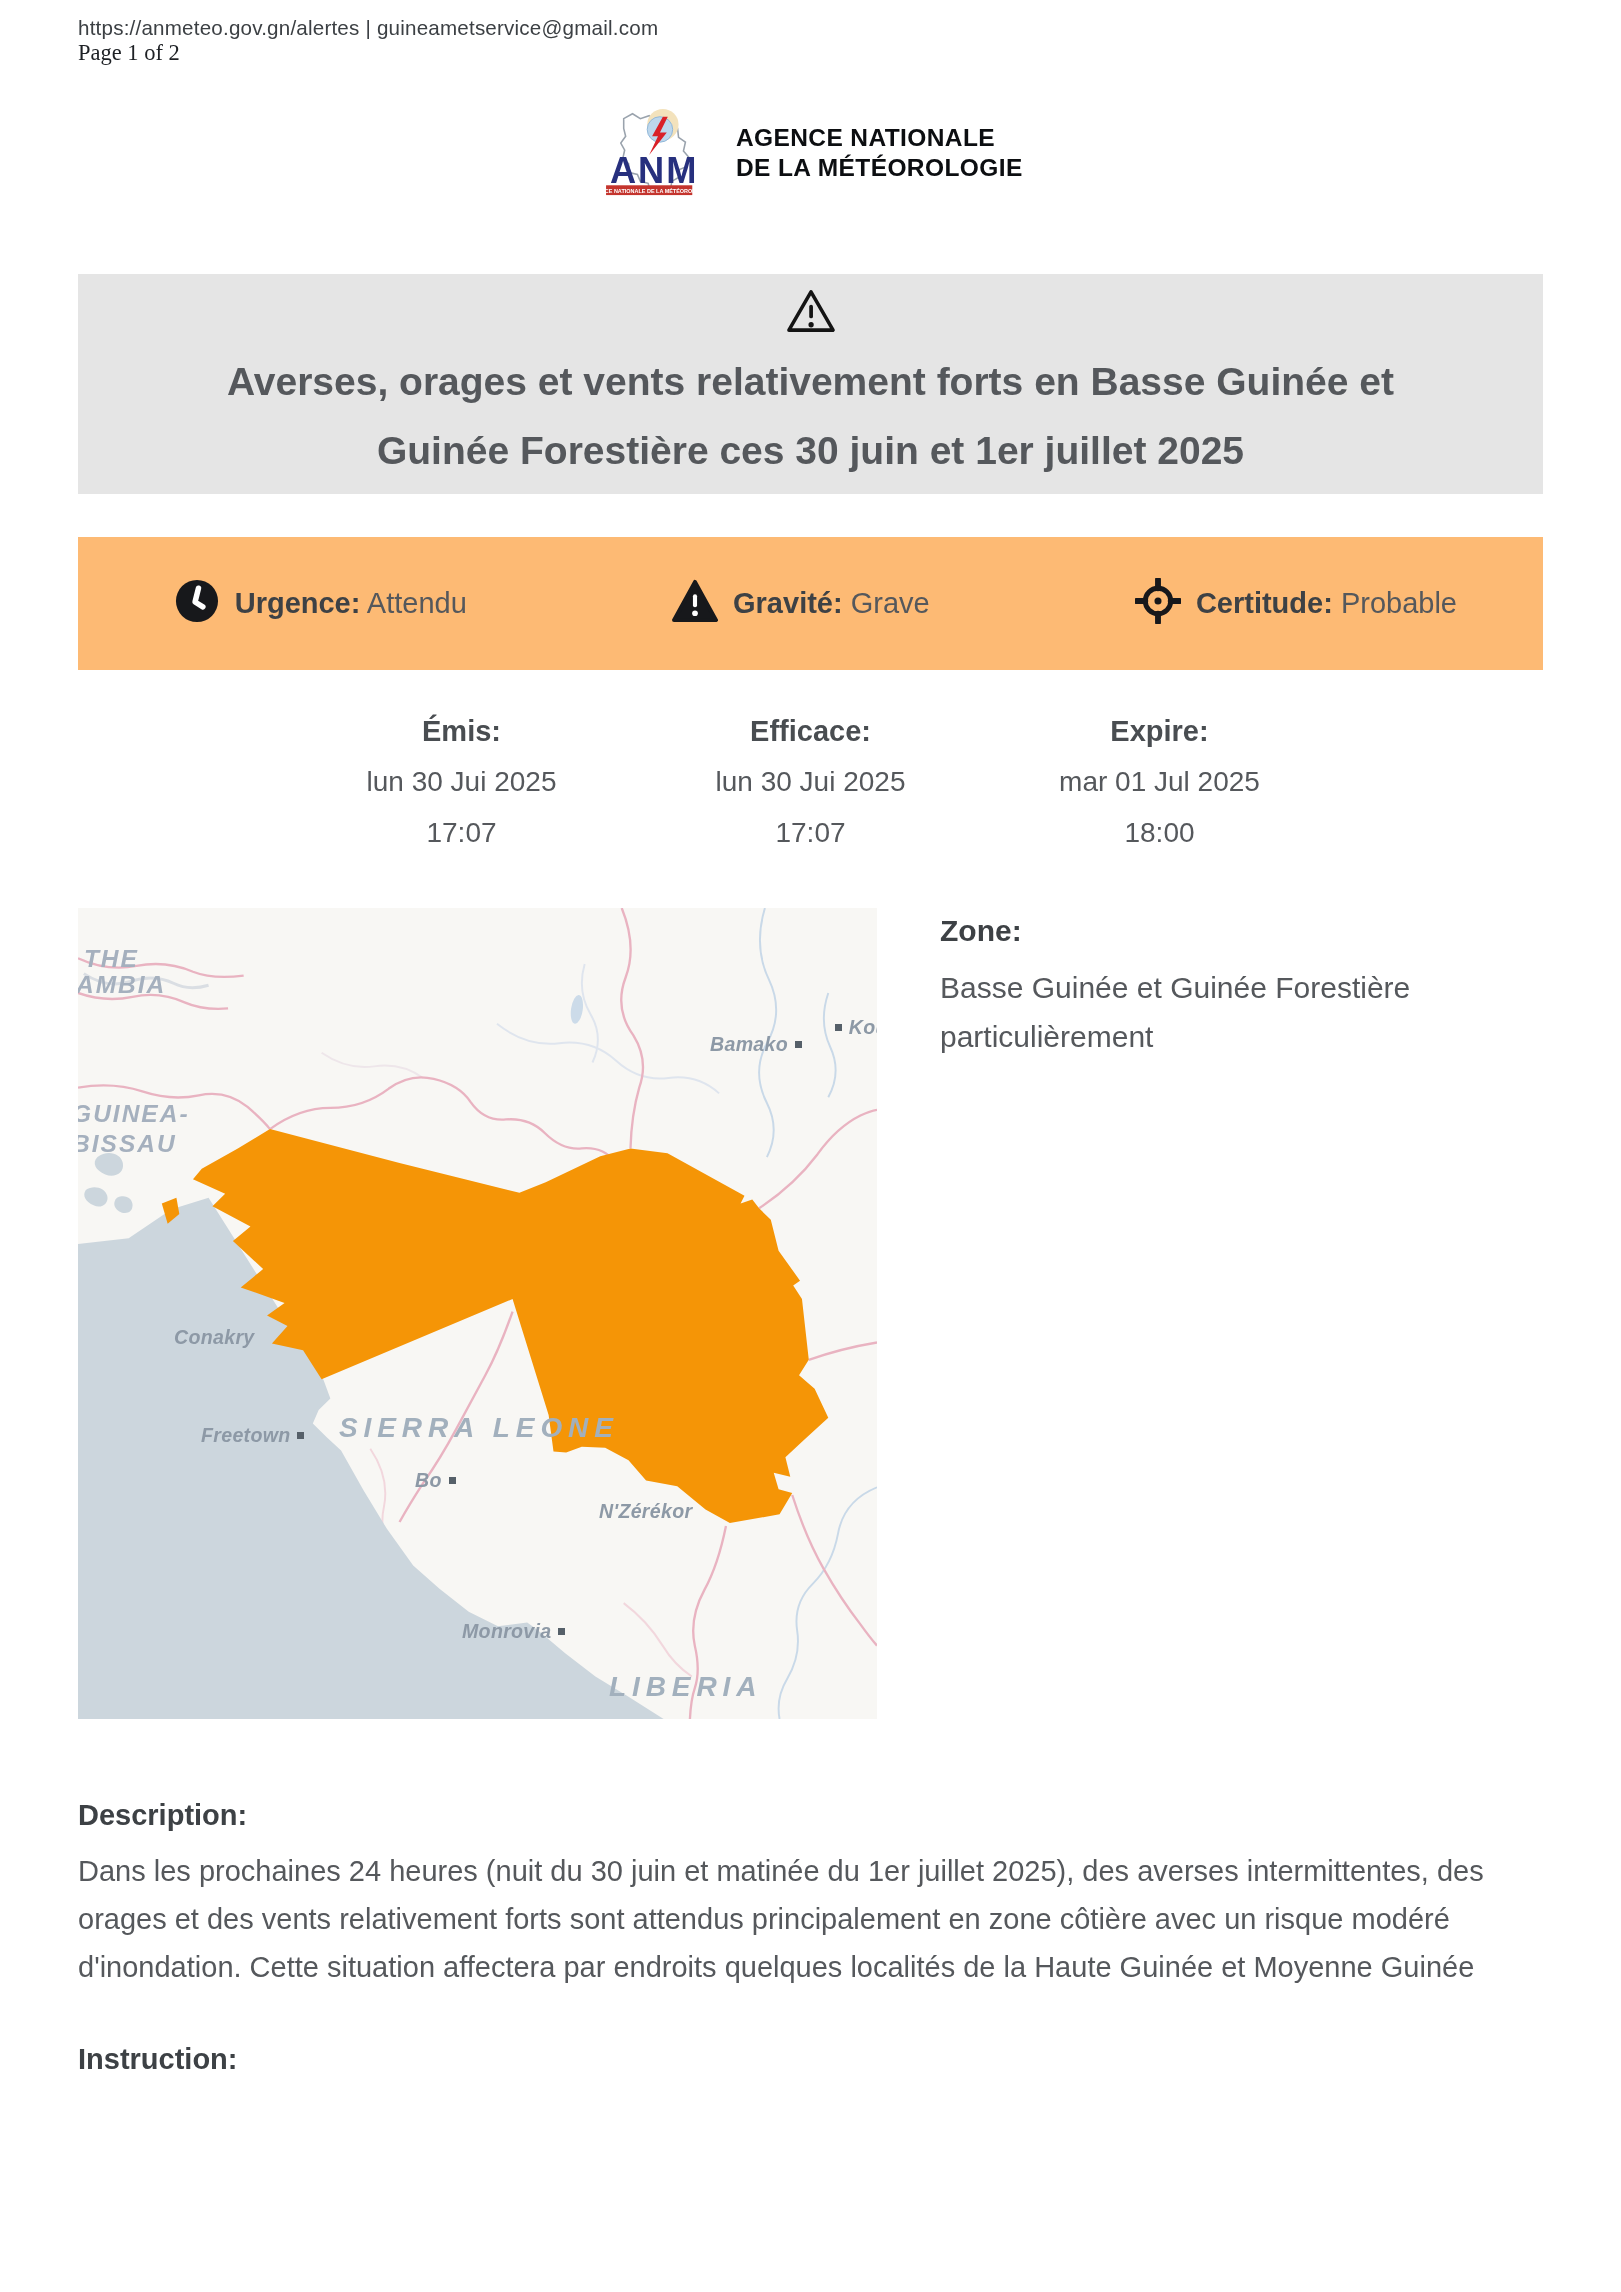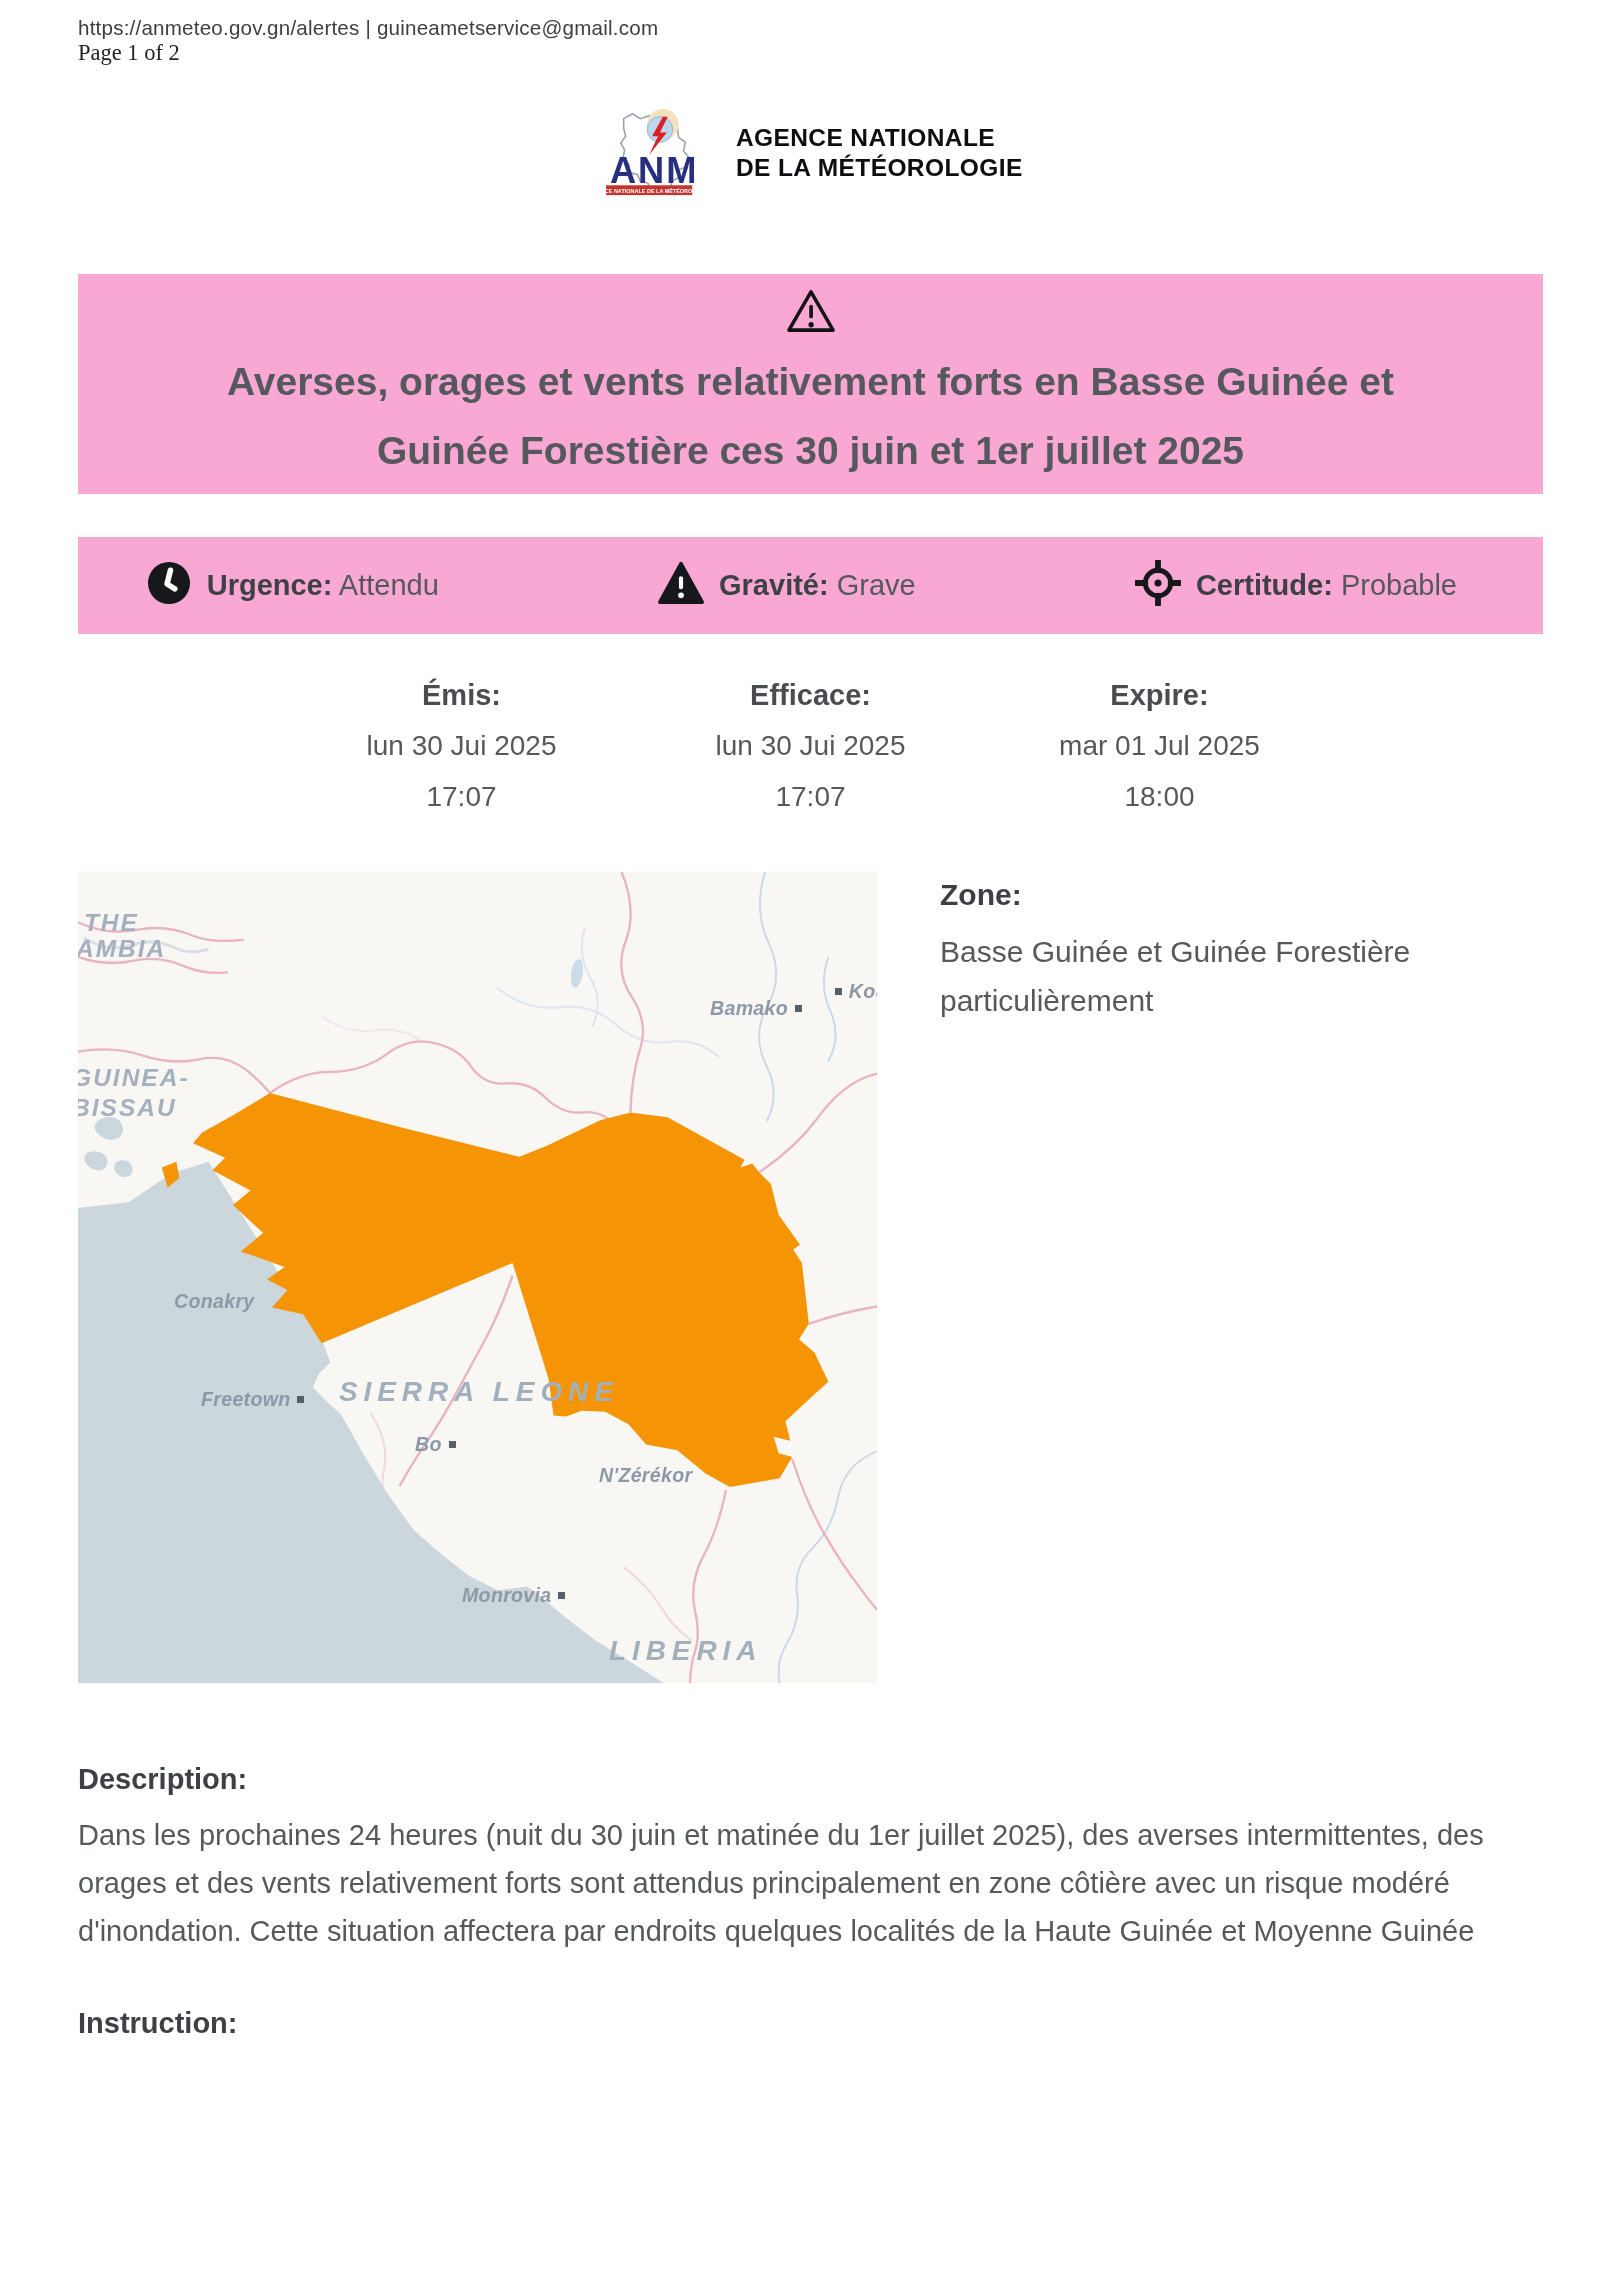--- a/index.html
+++ b/index.html
@@ -28,23 +28,23 @@
     margin:71px 78px 0 78px; height:220px; background:#f7941e;
     text-align:center; padding-top:12.7px;
   }
   .banner-title {
     margin:5.9px auto 0 auto; max-width:1255px;
     font-size:39px; font-weight:bold; color:#55585c; line-height:69px;
   }
 
   
   .meta-bar {
-    margin:43px 78px 0 78px; height:97px; background:#f9a8d4;
+    margin:43px 78px 0 78px; height:133px; background:#fdba74;
     display:flex; align-items:center; justify-content:space-between;
-    padding:0 86px 0 68px;
+    padding:0 86px 0 96px;
   }
   .meta-item { display:flex; align-items:center; gap:14.7px; }
   .meta-item .txt { font-size:29px; }
   .meta-label { font-weight:bold; color:#3d4145; }
   .meta-value { color:#55585c; }
 
   
   .dates-row { margin-top:45px; display:flex; justify-content:center; }
   .date-col { width:349px; text-align:center; }
   .date-col .dlabel { font-size:29px; font-weight:bold; color:#494d51; }
@@ -103,21 +103,21 @@
       <rect x="8" y="84" width="88" height="10" fill="#c4342d"></rect>
       <text x="52" y="91.5" text-anchor="middle" font-family="Liberation Sans, sans-serif" font-size="5.6" font-weight="bold" fill="#ffffff">AGENCE NATIONALE DE LA MÉTÉOROLOGIE</text>
     </svg>
   </span>
   <div class="org-name">
     <div>AGENCE NATIONALE</div>
     <div>DE LA MÉTÉOROLOGIE</div>
   </div>
 </div>
 
-<div class="banner" style="background-color: #f9a8d4;">
+<div class="banner" style="background-color: #e5e5e5;">
   <span>
     <svg width="54" height="51" viewBox="0 0 55 52">
       <path d="M27.5 6 L50 45 L5 45 Z" fill="none" stroke="#141414" stroke-width="3.6" stroke-linejoin="round"></path>
       <rect x="25.7" y="19" width="3.8" height="14" rx="1.9" fill="#141414"></rect>
       <circle cx="27.6" cy="39.5" r="2.7" fill="#141414"></circle>
     </svg>
   </span>
   <div class="banner-title">Averses, orages et vents relativement forts en Basse Guinée et Guinée Forestière ces 30 juin et 1er juillet 2025</div>
 </div>
 

